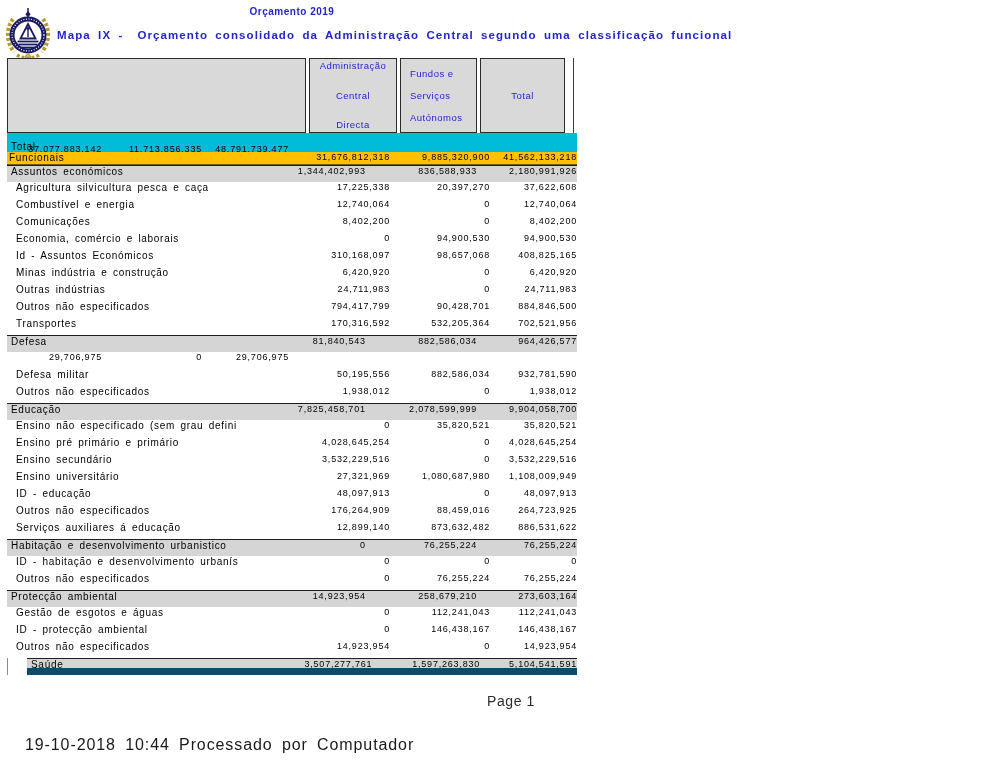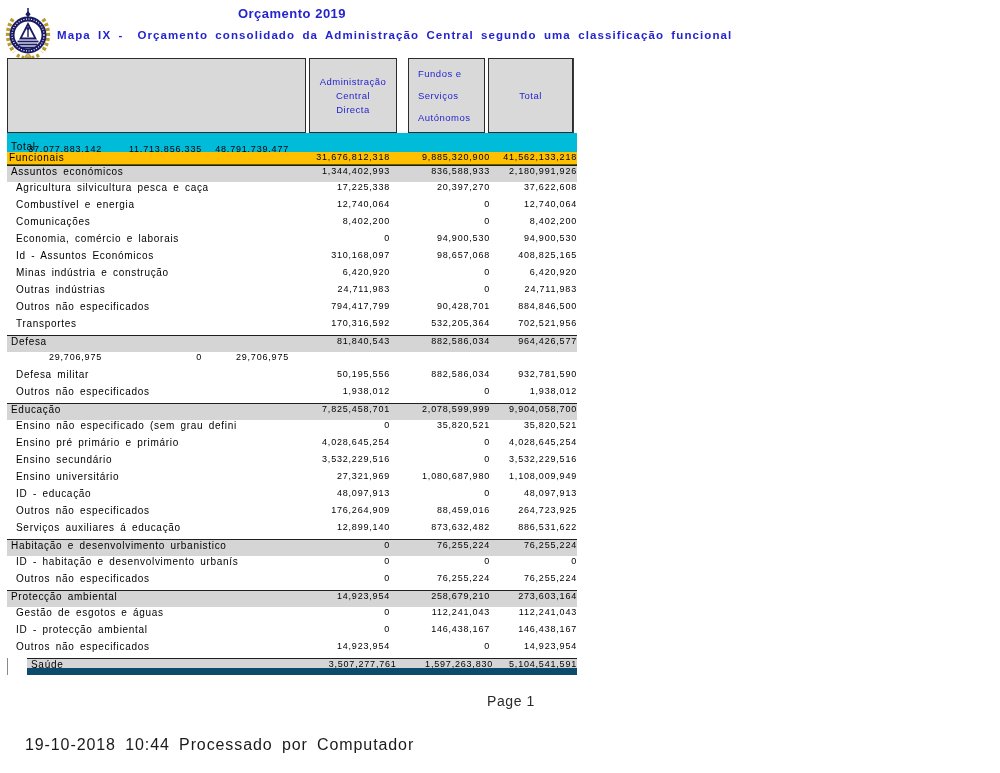--- a/index.html
+++ b/index.html
@@ -5,37 +5,37 @@
   html,body{margin:0;padding:0;background:#ffffff;}
   body{
     width:1000px;height:773px;position:relative;overflow:hidden;
     font-family:"Liberation Sans","DejaVu Sans",sans-serif;
     color:#000;
   }
   
   .emblem{position:absolute;left:4px;top:6px;width:48px;height:56px;}
   .doc-title{
     position:absolute;left:7px;top:6px;width:570px;text-align:center;
-    font-size:13px;letter-spacing:.5px;color:#2424cf;font-weight:bold;
+    font-size:10px;letter-spacing:.5px;color:#2424cf;font-weight:bold;
   }
   .map-title{
     position:absolute;left:57px;top:29px;white-space:nowrap;
     font-size:11.5px;letter-spacing:1.1px;word-spacing:3px;color:#2424cf;font-weight:bold;
   }
   .map-title .gap{display:inline-block;width:14px;}
   
   .tbl{position:absolute;left:7px;top:58px;width:570px;}
   .thead{display:flex;height:75px;}
   .hbox{
     background:#d9d9d9;border:1px solid #2b2b2b;box-sizing:border-box;
     display:flex;flex-direction:column;justify-content:center;
     font-size:9.5px;line-height:14px;letter-spacing:.5px;color:#2424cf;
   }
   .hbox.c1{width:299px;margin-right:3px;}
-  .hbox.c2{width:88px;margin-right:11px;text-align:center;}
+  .hbox.c2{width:88px;margin-right:3px;text-align:center;justify-content:space-between;}
   .hbox.c3{width:86px;margin-right:3px;padding-left:9px;width:77px;gap:8px;}
   .hbox.c4{width:85px;text-align:center;}
   .tbody{position:relative;}
   .tbody .rborder{
     position:absolute;top:-75px;bottom:0;left:566px;width:1px;background:#3a3a3a;z-index:0;
   }
   .tbody .lborder{
     position:absolute;top:0;bottom:0;left:0;width:1px;background:#8a8a8a;z-index:0;
   }
   .row{display:flex;height:17px;align-items:flex-start;position:relative;box-sizing:border-box;z-index:1;}
@@ -47,21 +47,21 @@
     font-size:9px;letter-spacing:.8px;text-align:right;white-space:nowrap;
   }
   .row .n1{width:95px;}
   .row .n2{width:100px;}
   .row .n3{width:87px;}
   .row.total{height:19px;background:#00bcd9;align-items:flex-start;}
   .row.total .num{padding-top:11px;}
   .row.total .label{position:absolute;left:0;bottom:0;padding-left:4px;}
   .row.funcionais{height:13px;background:#ffc000;border-bottom:1px solid #6b5c00;}
   .row.funcionais .label{padding-left:2px;}
-  .row.section{background:#d5d5d5;border-top:1px solid #1f1f1f;}
+  .row.section{background:#d5d5d5;border-top:1px solid #1f1f1f;gap:24px;}
   .row.section .label{padding-left:4px;}
   .row.section:last-child{border-bottom:7px solid #0c4a6e;margin-left:20px;}
   .row.data{background:#ffffff;}
   
   .page-num{
     position:absolute;left:487px;top:693px;font-size:14px;letter-spacing:.6px;color:#2b2b2b;
   }
   .processed{
     position:absolute;left:25px;top:736px;font-size:16px;letter-spacing:.9px;word-spacing:4px;color:#1a1a1a;
   }

